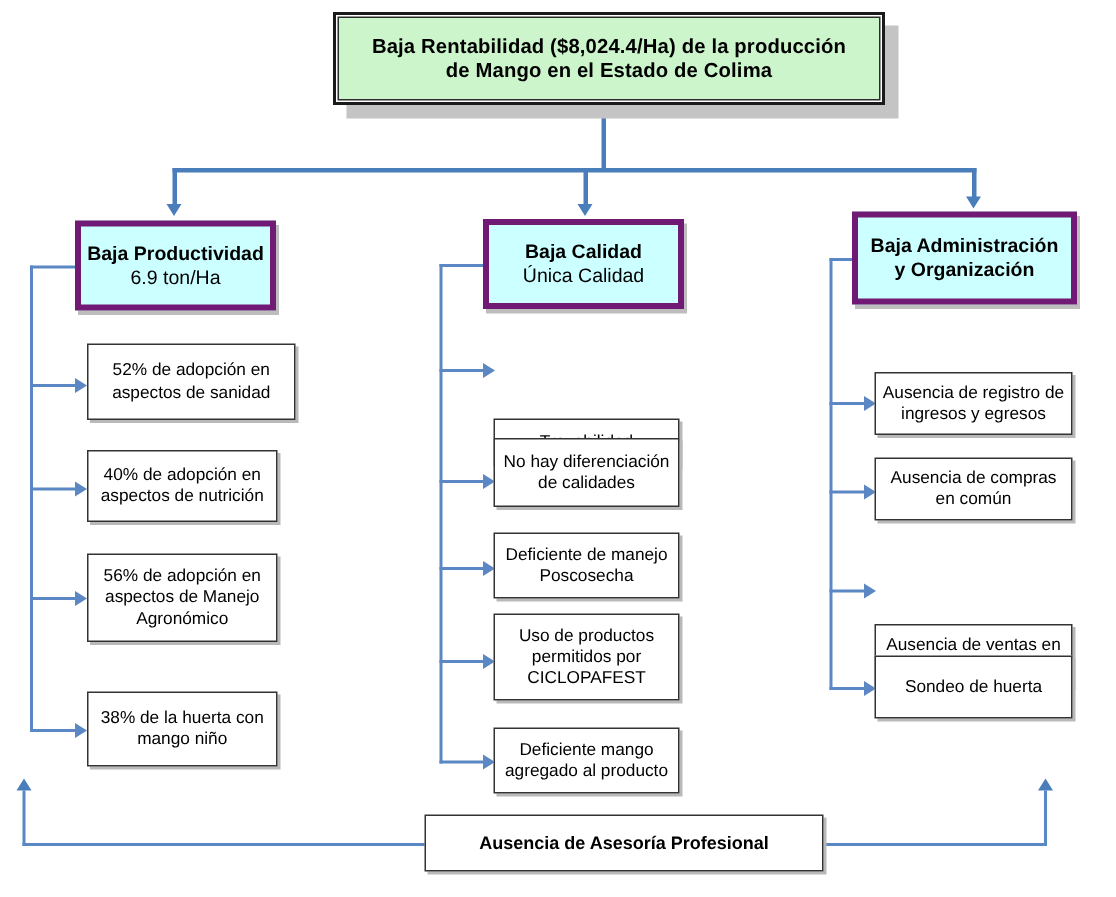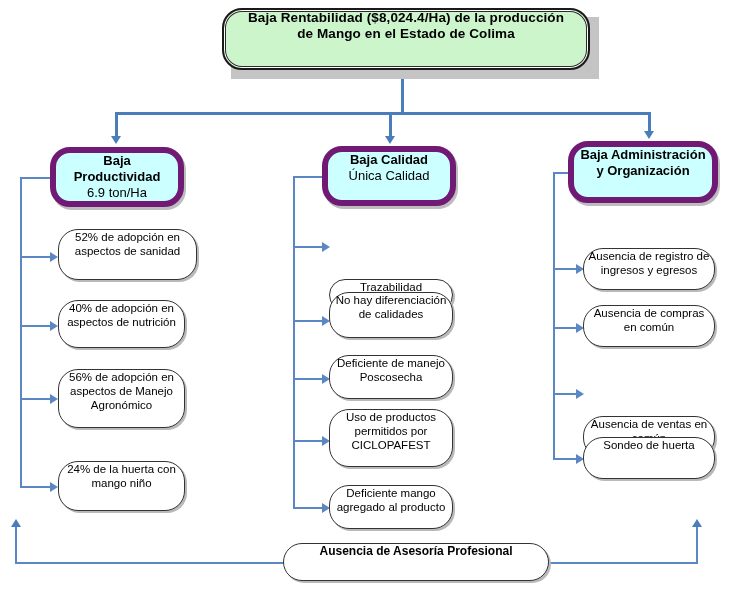--- a/index.html
+++ b/index.html
@@ -13,26 +13,26 @@
     height:598px;
     overflow:hidden;
     background:#ffffff;
   }
 
   
   .node{
     position:absolute;
     box-sizing:border-box;
     display:flex;
+    align-items:center;
     justify-content:center;
     text-align:center;
     color:#000000;
     line-height:1.22;
     z-index:5;
-    border-radius:20px;
   }
   .node .txt{display:block;width:100%;padding:0 4px;}
 
   
   .node.root{
     background:#ccf5cc;
     border:2px solid #1a1a1a;
     box-shadow:0 0 0 1px #ffffff inset, 0 0 0 2px #2b2b2b inset;
     font-weight:bold;
     font-size:13.5px;
@@ -40,21 +40,21 @@
   }
   .root-shadow{
     position:absolute;
     background:#c4c4c4;
     z-index:3;
   }
 
   
   .node.cat{
     background:#ccffff;
-    border:6px solid #701a75;
+    border:4px solid #701a75;
     box-shadow:2px 3px 0 0 #bdbdbd;
     font-size:13px;
   }
   .node.cat .b{font-weight:bold;display:block;}
   .node.cat .n{font-weight:normal;display:block;}
 
   
   .node.leaf{
     background:#ffffff;
     border:1px solid #333333;
@@ -144,21 +144,21 @@
 
   <div class="conn h thin" style="left:20px;top:398px;width:33px;height:2px;"></div>
   <div class="arrow right" style="left:50px;top:394px;"></div>
   <div class="node leaf" style="left:58px;top:369px;width:127px;height:59px;">
     <span class="txt">56% de adopción en aspectos de Manejo Agronómico</span>
   </div>
 
   <div class="conn h thin" style="left:20px;top:486px;width:33px;height:2px;"></div>
   <div class="arrow right" style="left:50px;top:482px;"></div>
   <div class="node leaf" style="left:58px;top:461px;width:127px;height:50px;">
-    <span class="txt">24% de la huerta con mango niño</span>
+    <span class="txt">38% de la huerta con mango niño</span>
   </div>
 
   <div class="node cat" style="left:322px;top:146px;width:134px;height:60px;">
     <span class="txt">
       <span class="b">Baja Calidad</span>
       <span class="n">Única Calidad</span>
     </span>
   </div>
 
   <div class="conn h thin" style="left:293px;top:176px;width:31px;height:2px;"></div>

